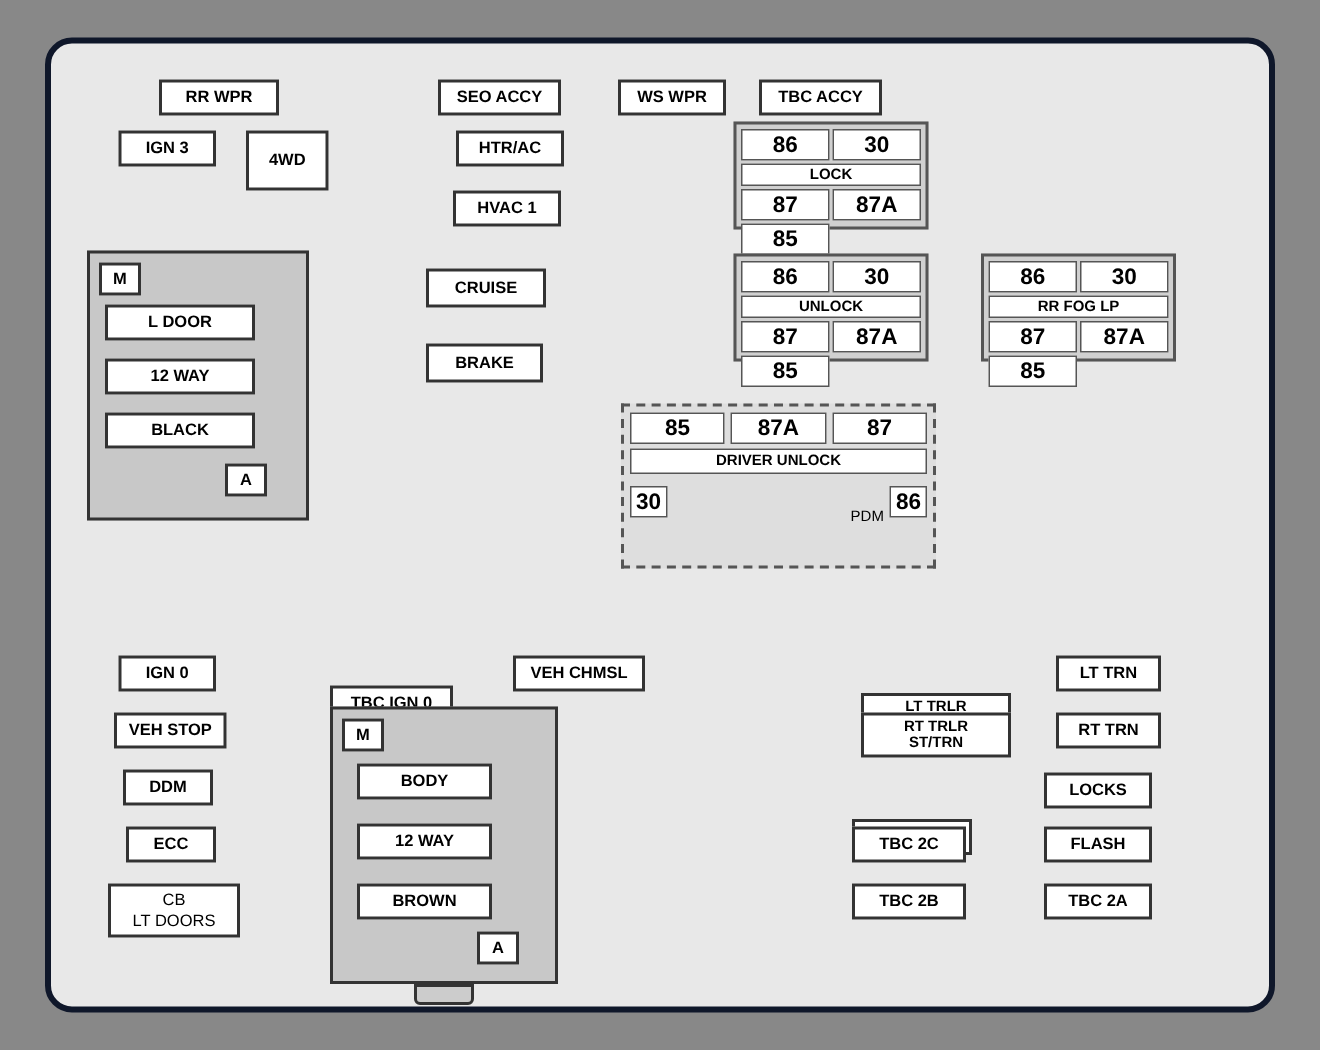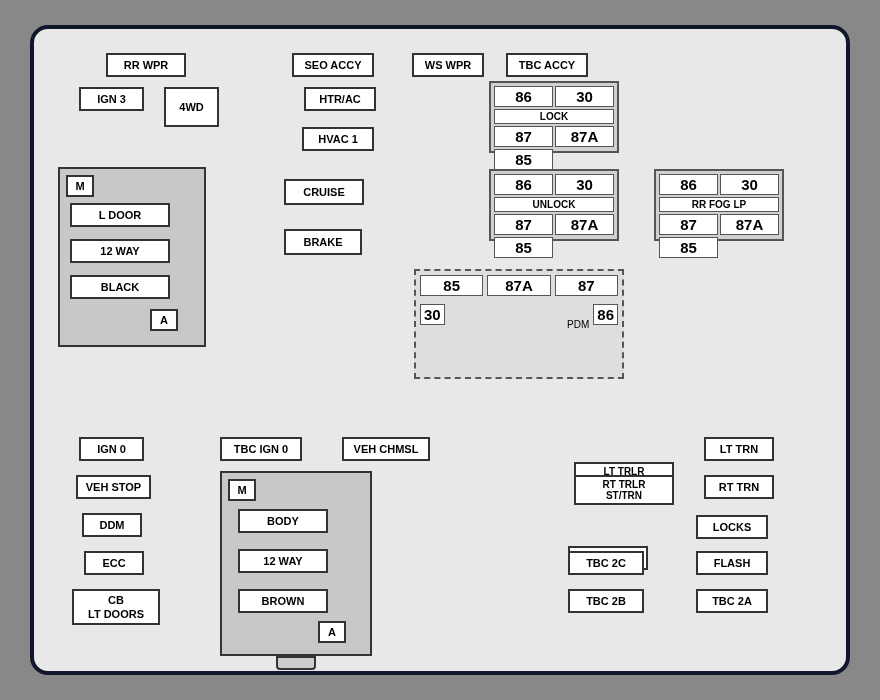--- a/index.html
+++ b/index.html
@@ -132,31 +132,32 @@
     <div class="abs label-box" style="left:240px; top:190px; width:78px; height:26px;">BRAKE</div>
 
     <div class="abs" style="left:370px; top:230px; width:210px; height:110px; border:2px dashed #555; background:rgba(200,200,200,0.3); padding:4px;">
 
       <div style="display:flex; gap:4px; margin-bottom:3px;">
         <div class="relay-cell" style="flex:1;">85</div>
         <div class="relay-cell" style="flex:1;">87A</div>
         <div class="relay-cell" style="flex:1;">87</div>
       </div>
 
+      <div class="relay-label-full" style="font-size:10px; padding:2px; margin-bottom:3px;">DRIVER UNLOCK</div>
 
       <div style="display:flex; gap:4px; align-items:center; margin-top:2px;">
         <div class="relay-cell">30</div>
         <div style="flex:1; font-size:10px; font-weight:normal; text-align:right;margin-top:20px;">PDM</div>
         <div class="relay-cell">86</div>
       </div>
     </div>
 
     <div class="abs label-box" style="left:35px; top:398px; width:65px; height:24px;">IGN 0</div>
 
-    <div class="abs label-box" style="left:176px; top:398px; width:82px; height:24px;">TBC IGN 0</div>
+    <div class="abs label-box" style="left:176px; top:418px; width:82px; height:24px;">TBC IGN 0</div>
 
     <div class="abs label-box" style="left:298px; top:398px; width:88px; height:24px;">VEH CHMSL</div>
 
     <div class="abs label-box" style="left:530px; top:398px; width:100px; height:30px; text-align:center;margin-top:25px;">
       <span style="white-space:pre-line; font-size:10px; font-weight:bold;">LT TRLR
 ST/TRN</span>
     </div>
 
     <div class="abs label-box" style="left:660px; top:398px; width:70px; height:24px;">LT TRN</div>
 
@@ -175,21 +176,21 @@
 
     <div class="abs label-box" style="left:652px; top:476px; width:72px; height:24px;">LOCKS</div>
 
     <div class="abs label-box" style="left:40px; top:512px; width:60px; height:24px;">ECC</div>
 
     <div class="abs label-box" style="left:524px; top:512px; width:76px; height:24px;">TBC 2C</div>
 
     <div class="abs label-box" style="left:652px; top:512px; width:72px; height:24px;">FLASH</div>
 
     <div class="abs label-box" style="left:28px; top:550px; width:88px; height:36px; text-align:center; line-height:1.3;">
-      <span style="white-space:pre-line; font-size:11px; font-weight:bold;">CB
+      <span style="white-space:pre-line; font-size:11px; font-weight:normal;">CB
 LT DOORS</span>
     </div>
 
     <div class="abs label-box" style="left:524px; top:550px; width:76px; height:24px;">TBC 2B</div>
 
     <div class="abs label-box" style="left:652px; top:550px; width:72px; height:24px;">TBC 2A</div>
 
     <div class="abs shaded-block" style="left:176px; top:432px; width:152px; height:185px; padding:6px;">
       <div class="abs label-box" style="left:6px; top:6px; width:28px; height:22px;">M</div>
       <div class="abs label-box" style="left:16px; top:36px; width:90px; height:24px;">BODY</div>

